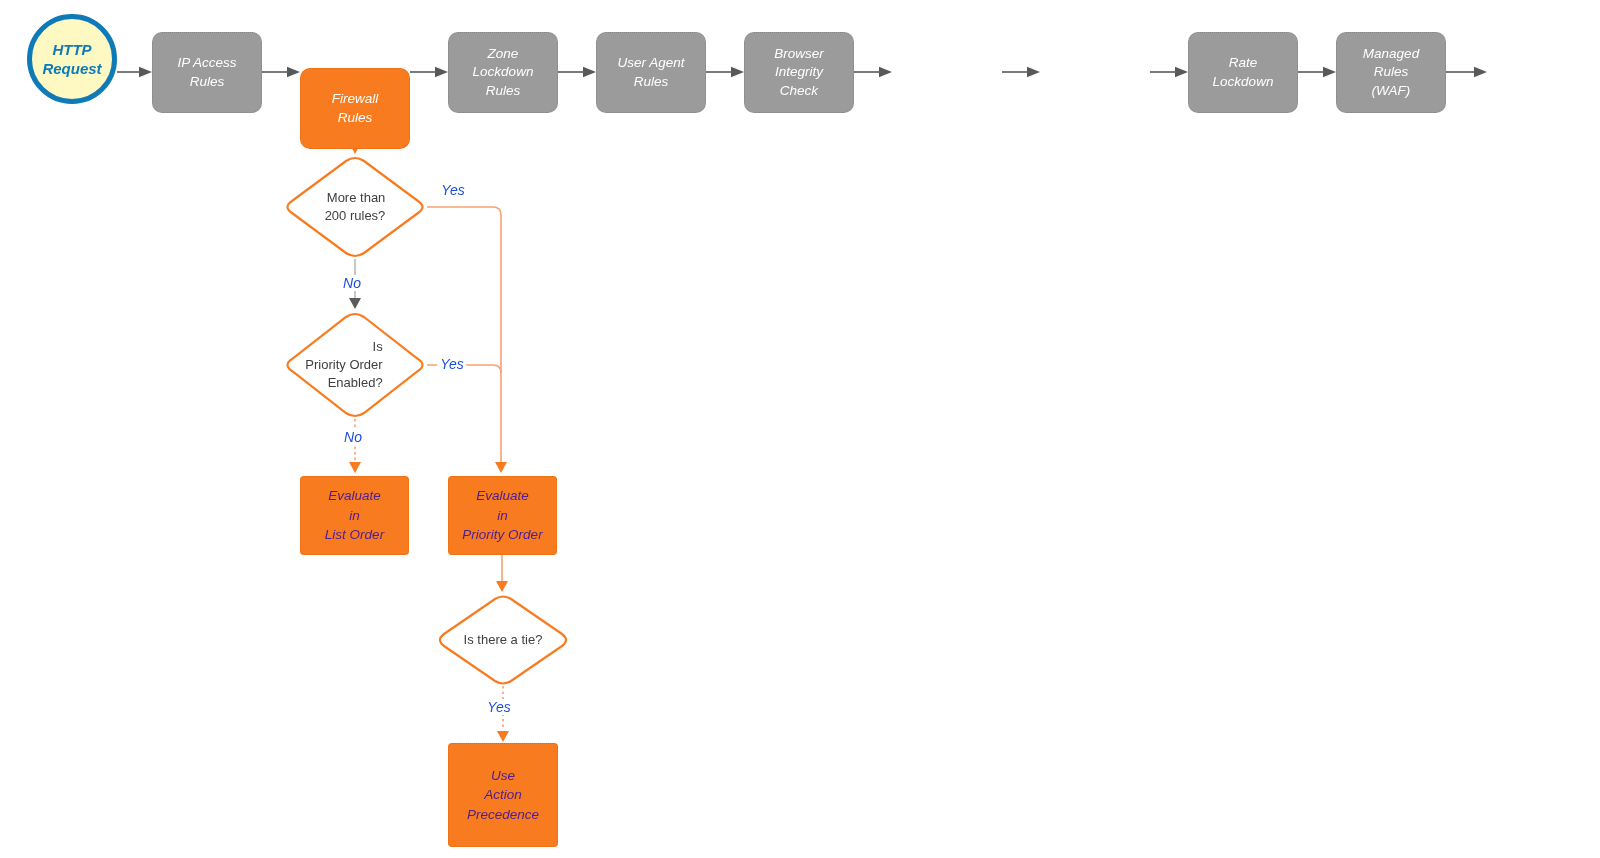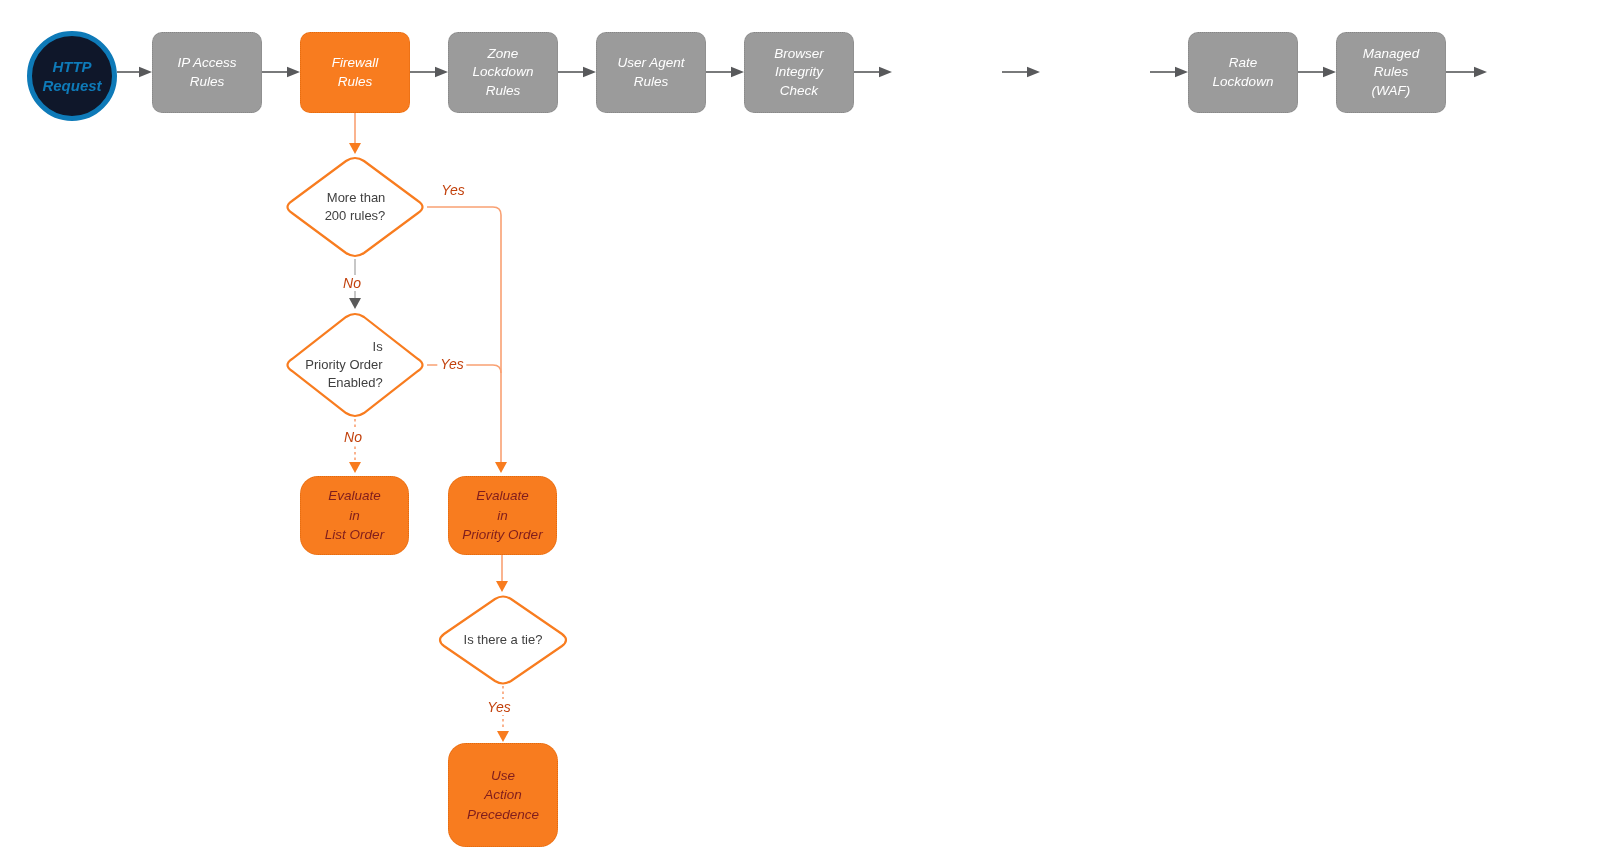--- a/index.html
+++ b/index.html
@@ -11,61 +11,61 @@
 
   
   .stage {
     position:absolute; top:32px; width:110px; height:81px; z-index:2;
     box-sizing:border-box; border-radius:10px;
     background:var(--node-gray,#9B9B9B); border:1px dotted #858585;
     color:#ffffff; font-style:italic; font-size:13.5px; line-height:1.34;
     display:flex; align-items:center; justify-content:center;
     text-align:center; white-space:pre-line;
   }
-  .stage.orange { background:var(--accent-orange,#F87C1F); border-color:#e1690e; }
+  .stage.orange { background:var(--accent-orange,#F87C1F); border-color:#e1690e;margin-top:36px; }
 
   
   .terminal {
     position:absolute; z-index:2; border-radius:50%; box-sizing:border-box;
     display:flex; align-items:center; justify-content:center;
     text-align:center; white-space:pre-line;
     font-weight:bold; font-style:italic; font-size:15px; line-height:1.3;
   }
   .terminal.start {
-    left:27px; top:31px; width:90px; height:90px;
-    background:#0f172a; border:5px solid var(--brand-blue,#0E7AB8);
+    left:27px; top:14px; width:90px; height:90px;
+    background:#fef9c3; border:5px solid var(--brand-blue,#0E7AB8);
     color:var(--brand-blue,#0E7AB8);
   }
   .terminal.end {
     left:1487px; top:32px; width:80px; height:80px;
     background:var(--brand-blue,#0E7AB8); border:2px dotted rgba(255,255,255,0.4);
     color:#ffffff;
   }
 
   
   .action {
     position:absolute; z-index:2; width:109px; height:79px;
-    box-sizing:border-box; border-radius:18px;
+    box-sizing:border-box; border-radius:4px;
     background:var(--accent-orange,#F87C1F); border:1px dotted #e1690e;
-    color:#7f1d1d; font-style:italic; font-size:13.5px; line-height:1.45;
+    color:#4c1d95; font-style:italic; font-size:13.5px; line-height:1.45;
     display:flex; align-items:center; justify-content:center;
     text-align:center; white-space:pre-line;
   }
 
   
   .diamond-label {
     position:absolute; z-index:3; transform:translate(-50%,-50%);
     color:var(--text-dark,#404040); font-size:13px; line-height:1.4;
     text-align:right; white-space:pre-line;
   }
 
   
   .edge-label {
     position:absolute; z-index:3; transform:translate(-50%,-50%);
-    color:#c2410c; font-style:italic; font-size:14px;
+    color:#1d4ed8; font-style:italic; font-size:14px;
     background:#ffffff; padding:0 3px;
   }
 
   
   .pipe-line  { stroke:var(--edge-dark,#58595B); stroke-width:1.6; }
   .pipe-arrow { fill:var(--edge-dark,#58595B); }
   .flow-line  { stroke:var(--edge-light-orange,#F9A173); stroke-width:1.6; fill:none; }
   .flow-line.dashed { stroke-dasharray:2.5,3; }
   .flow-arrow { fill:var(--accent-orange,#F87C1F); }
   .gray-line  { stroke:#B9B9B9; stroke-width:1.6; }

